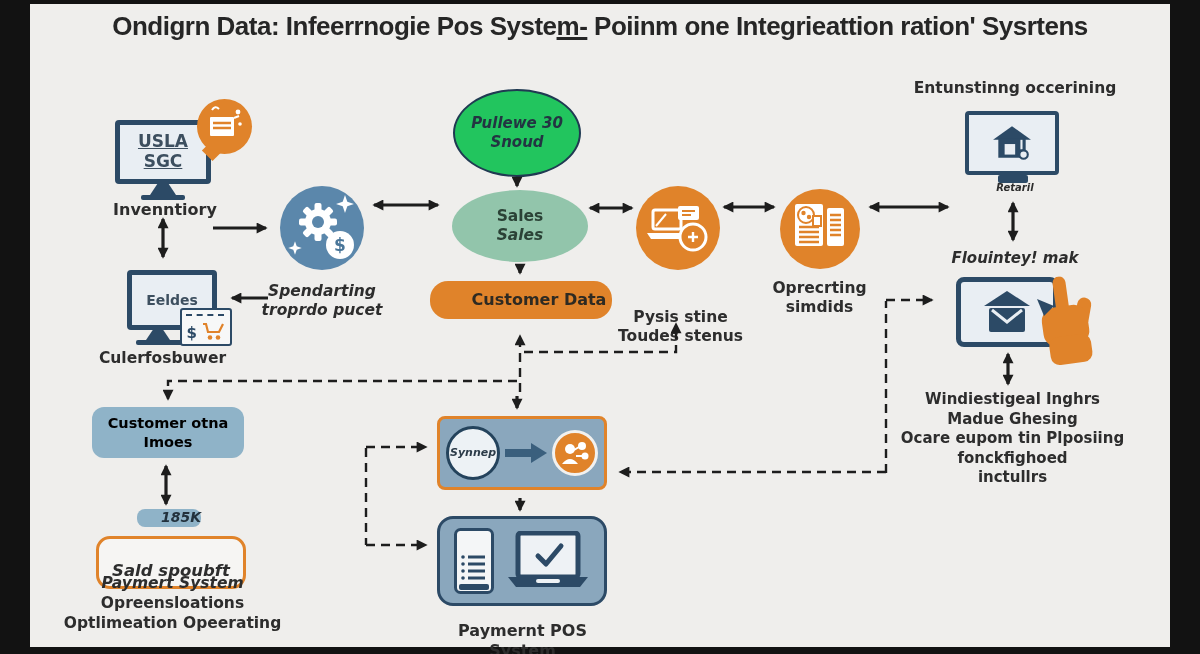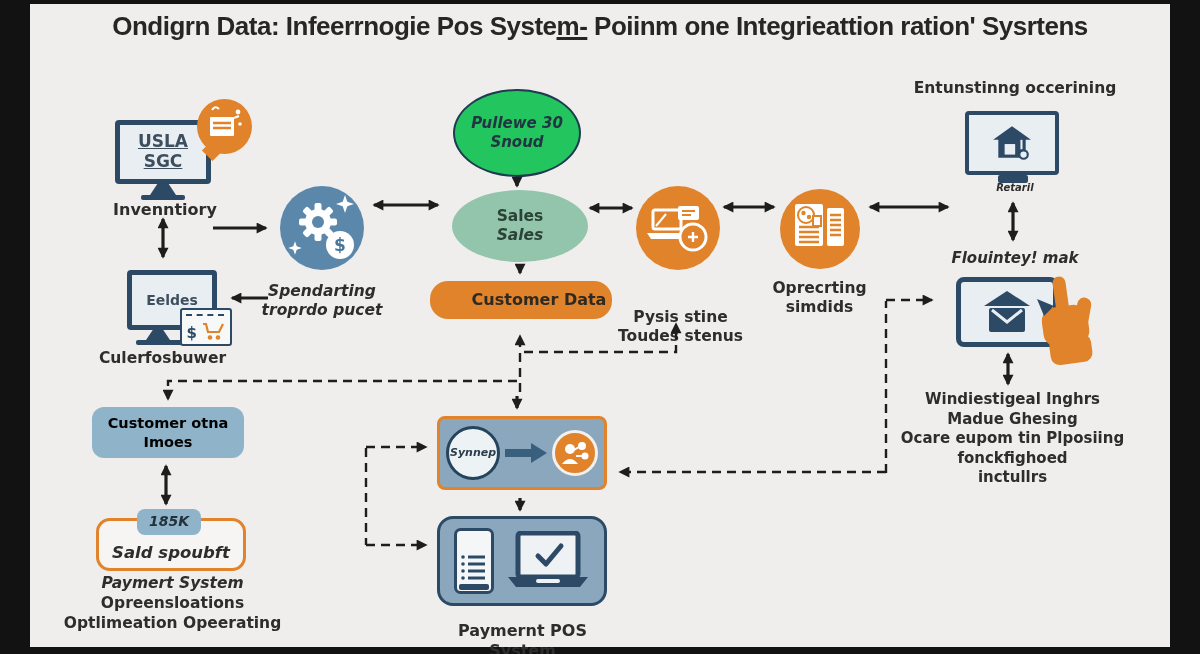--- a/index.html
+++ b/index.html
@@ -200,24 +200,24 @@
     <div>inctullrs</div>
   </div>
 
   <div class="abs roundbox" style="left:92px;top:407px;width:152px;height:51px;background:#8fb3c8;border-radius:12px;">
     <div class="lbl" style="font-size:14.5px;color:#000000;">
       <div>Customer otna</div>
       <div>Imoes</div>
     </div>
   </div>
 
-  <div class="abs" style="left:96px;top:518px;width:150px;height:53px;background:#f6f5f3;border:3px solid #e0832a;border-radius:14px;text-align:center;">
+  <div class="abs" style="left:96px;top:536px;width:150px;height:53px;background:#f6f5f3;border:3px solid #e0832a;border-radius:14px;text-align:center;">
     <div class="lbl it" style="margin-top:22px;font-size:16.5px;">Sald spoubft</div>
   </div>
-  <div class="abs roundbox" style="left:137px;top:509px;width:64px;height:26px;background:#8fb3c8;border-radius:8px;z-index:4;">
+  <div class="abs roundbox" style="left:137px;top:509px;width:64px;height:18px;background:#8fb3c8;border-radius:8px;z-index:4;justify-content:flex-end;">
     <span class="lbl it" style="font-size:14px;color:#22313c;">185K</span>
   </div>
   <div class="abs lbl" style="left:30px;top:573px;width:285px;font-size:15.5px;line-height:20px;">
     <div class="it">Paymert System</div>
     <div>Opreensloations</div>
     <div>Optlimeation Opeerating</div>
   </div>
 
   <div class="abs" style="left:437px;top:416px;width:170px;height:74px;background:#8aa7bd;border:3px solid #e0832a;border-radius:8px;display:flex;align-items:center;justify-content:center;gap:5px;">
     <div class="circle roundbox" style="width:54px;height:54px;background:#edf2f5;border:3px solid #24435c;box-sizing:border-box;">

